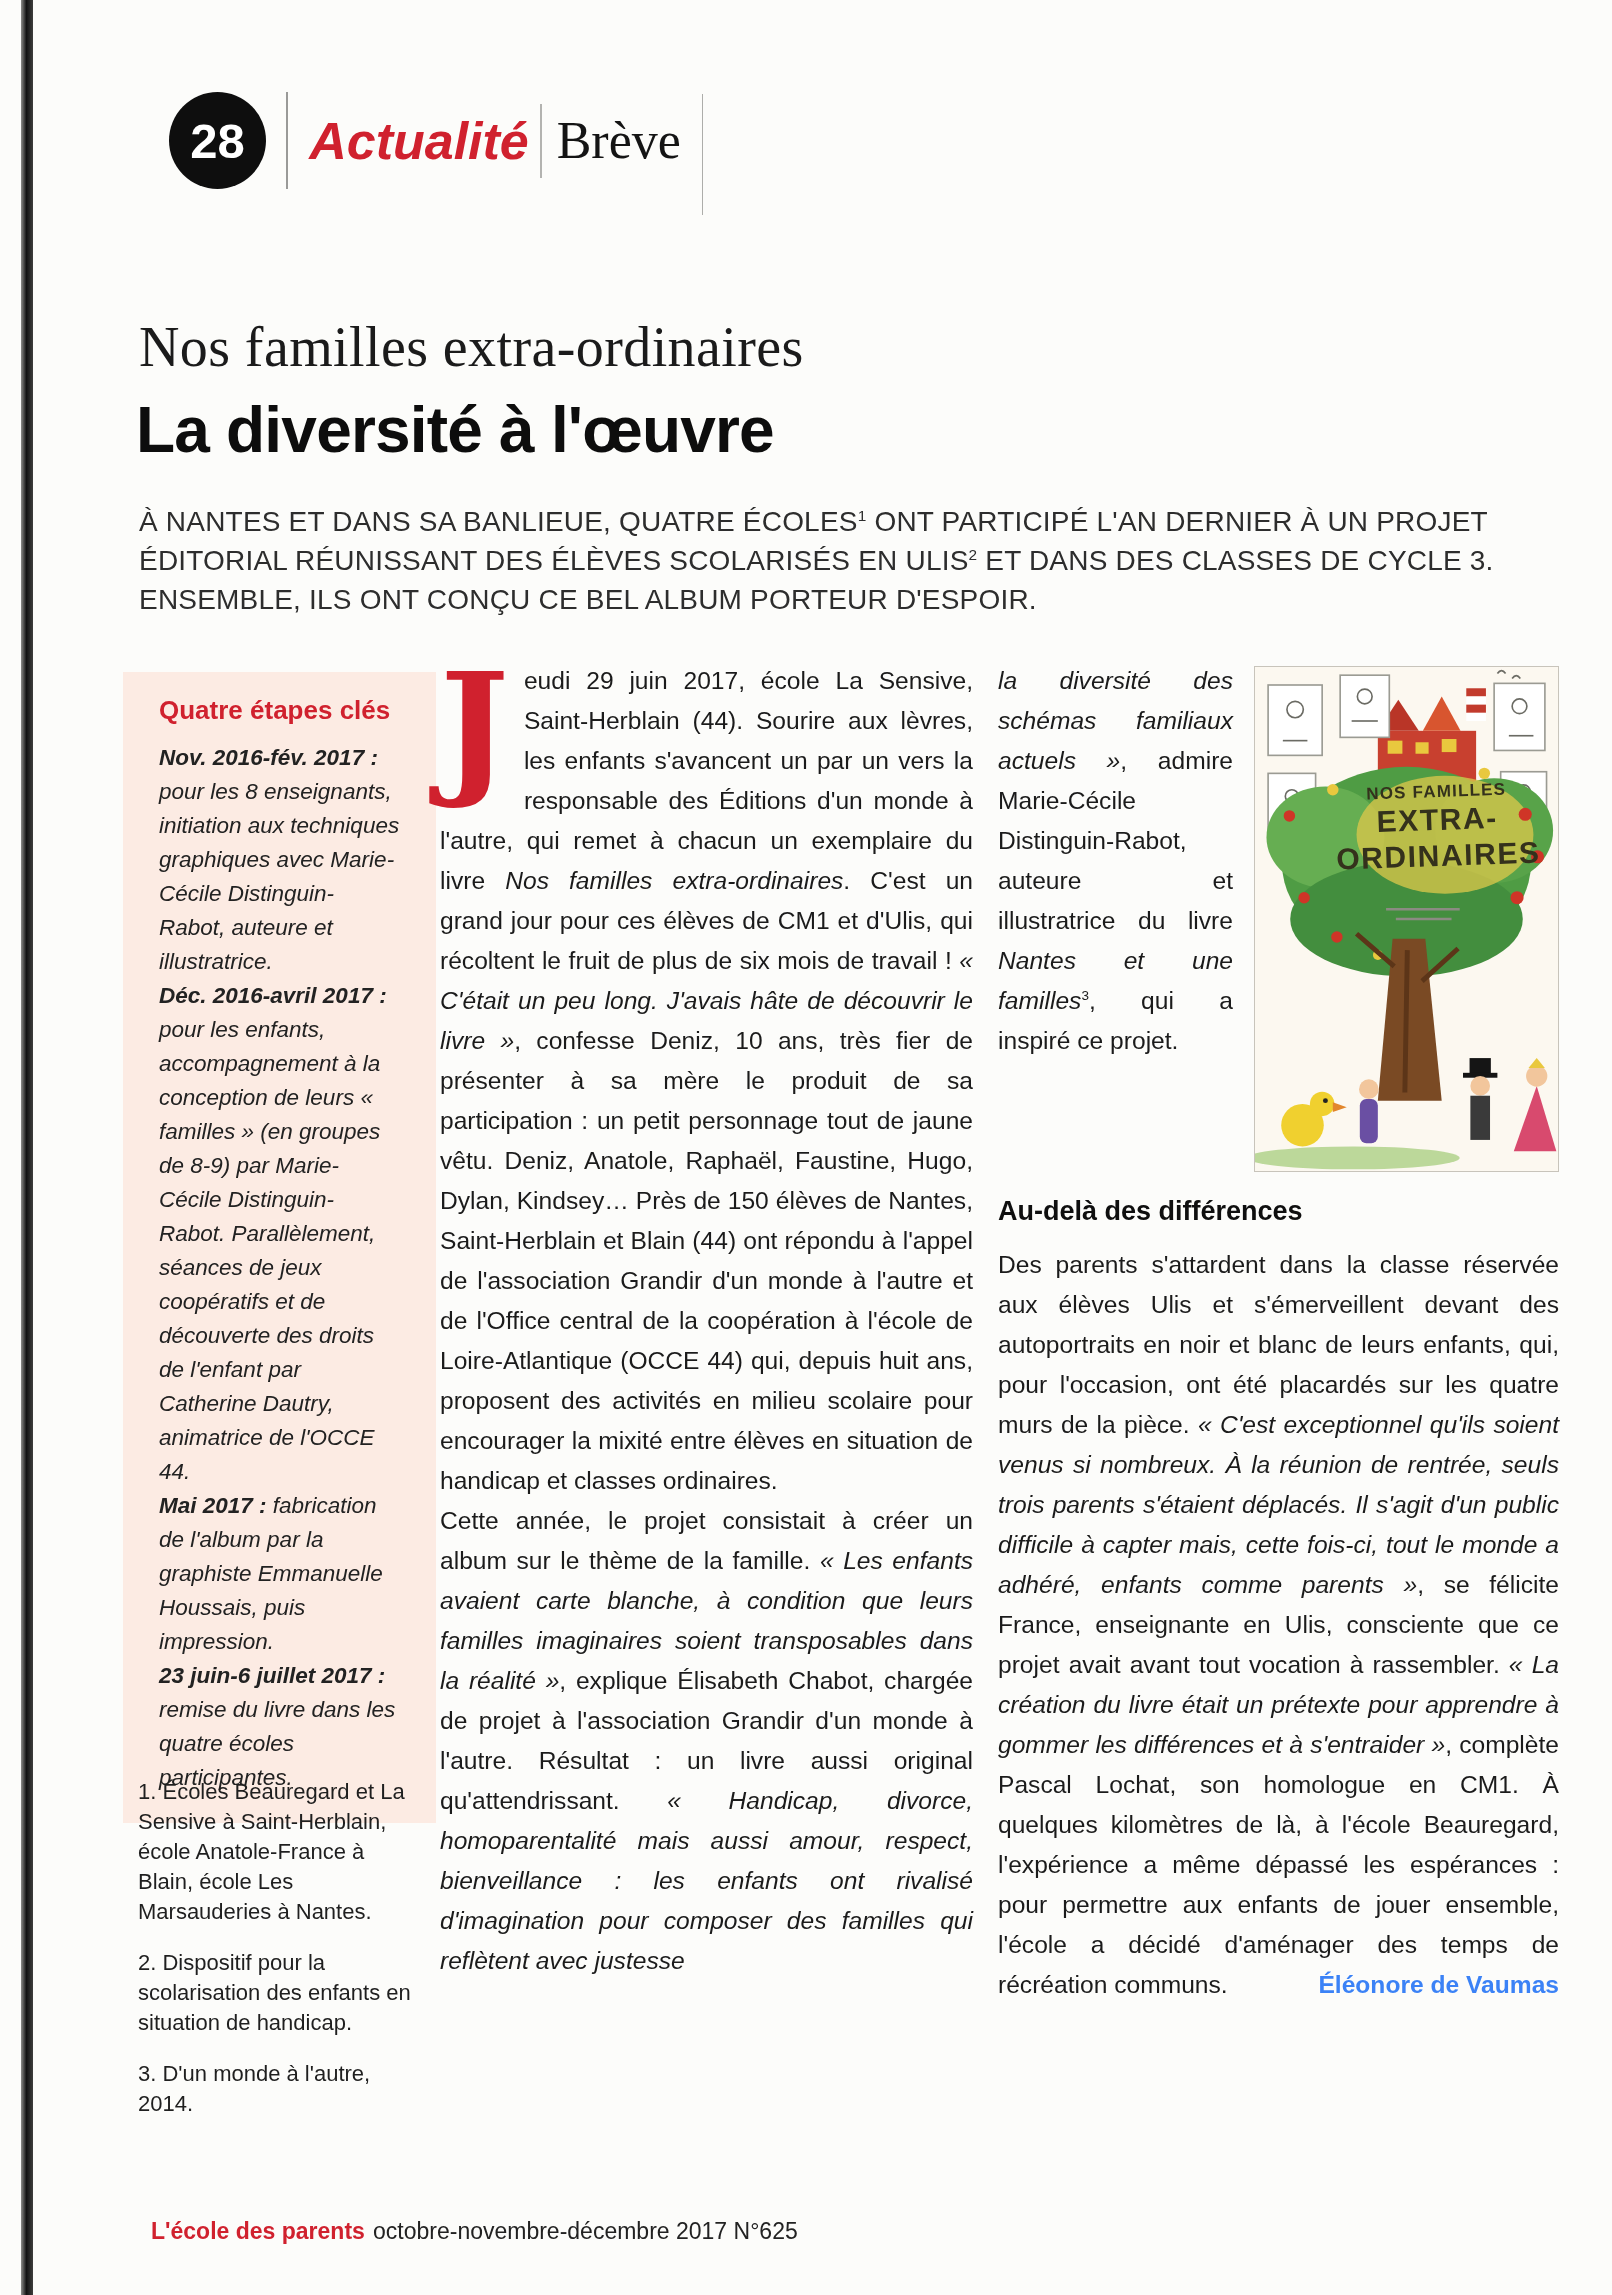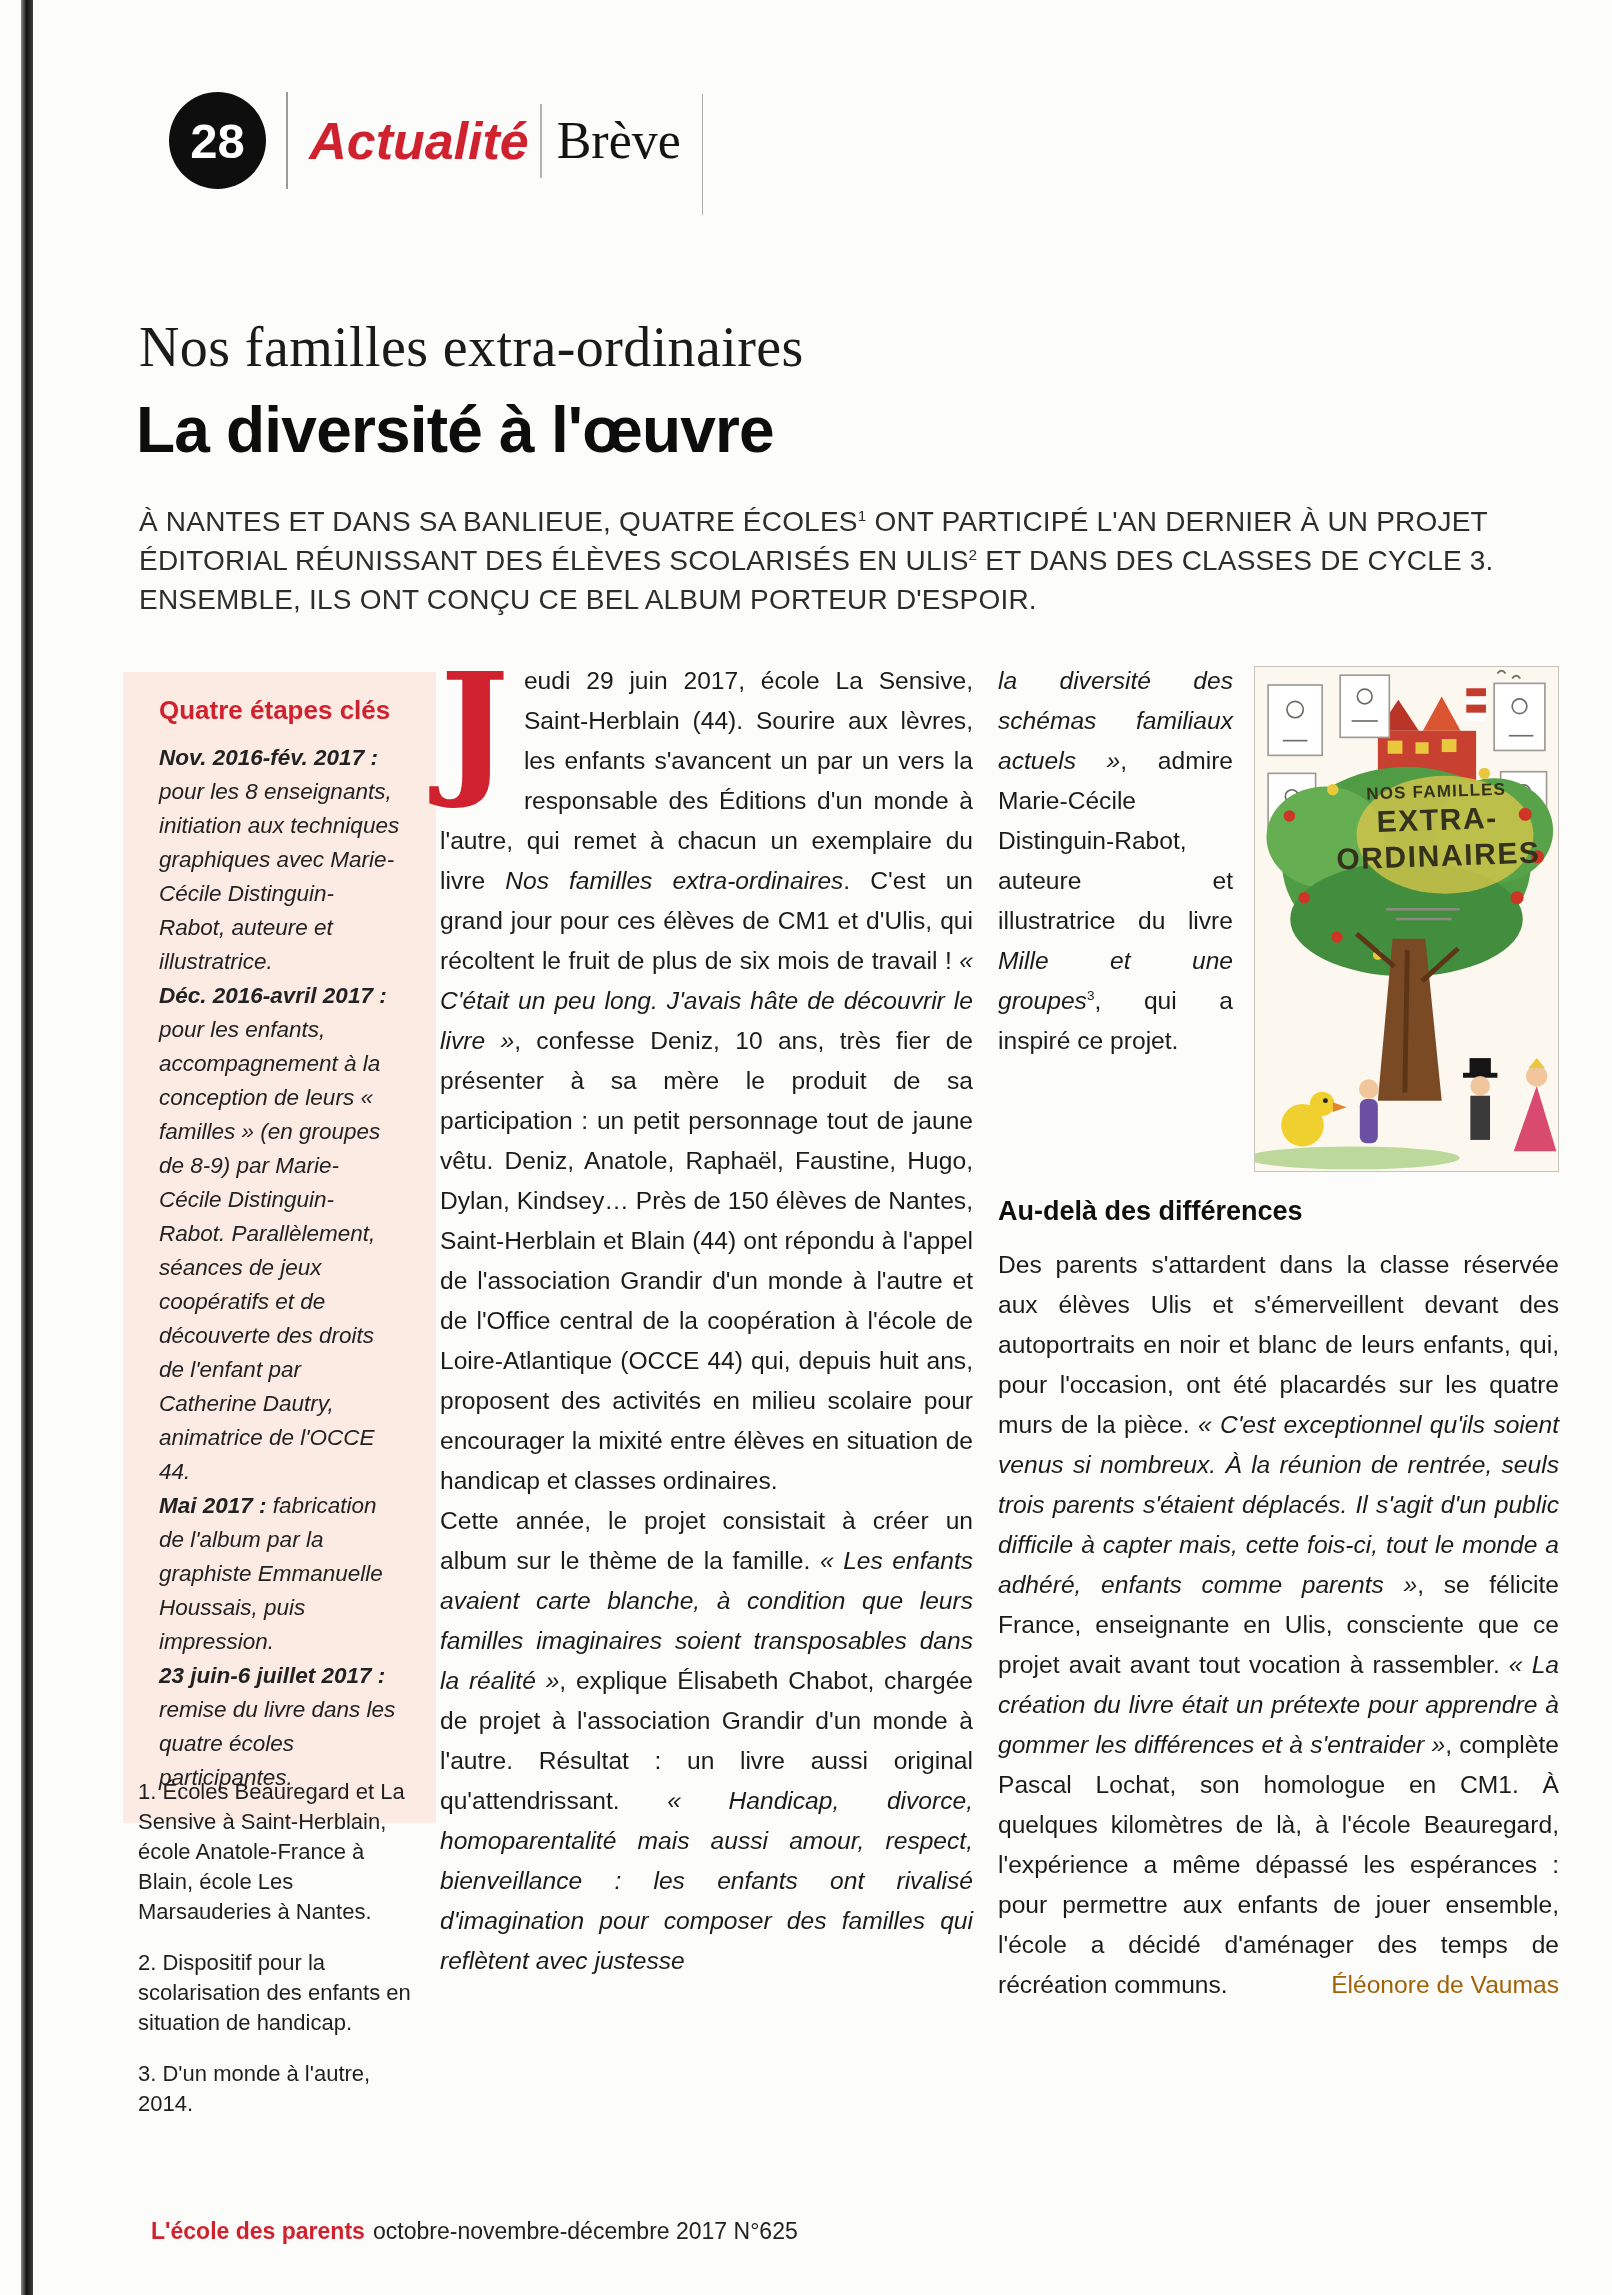--- a/index.html
+++ b/index.html
@@ -76,21 +76,21 @@
   }
   .book svg{position:absolute;left:0;top:0;width:100%;height:100%;}
   .book-title{
     position:absolute;top:115px;left:77px;width:211px;text-align:center;
     color:#34311c;font-weight:bold;transform:rotate(-2deg);line-height:1.2;
   }
   .bt1{display:block;font-size:17px;letter-spacing:1.2px;}
   .bt2,.bt3{display:block;font-size:30px;letter-spacing:1.6px;}
 
   .subheading{clear:both;font-size:27px;font-weight:bold;color:#0f0f0f;margin:28px 0 18px;}
-  .byline{float:right;font-weight:normal;font-style:normal;color:#a16207;padding-left:24.6px;}
+  .byline{float:right;font-weight:bold;font-style:normal;color:#3b82f6;padding-left:24.6px;}
 
   
   .pagefooter{position:absolute;left:151px;top:2218px;font-size:23px;color:#222;}
   .pagefooter .mag{color:var(--accent);font-weight:bold;margin-right:8.2px;}
 </style>
 </head>
 <body>
 
 <div class="page">
 
@@ -217,21 +217,21 @@
         <circle cx="344" cy="500" r="13" fill="#f2c69c"></circle>
         <polygon points="334,490 344,478 354,490" fill="#e9c83e"></polygon>
       </svg>
       <div class="book-title">
         <span class="bt1">NOS FAMILLES</span>
         <span class="bt2">EXTRA-</span>
         <span class="bt3">ORDINAIRES</span>
       </div>
     </div>
 
-    <p class="body-text"><span class="it">la diversité des schémas familiaux actuels »</span><span>, admire Marie-Cécile Distinguin-Rabot, auteure et illustratrice du livre </span><span class="it">Mille et une groupes</span><sup>3</sup><span>, qui a inspiré ce projet.</span></p>
+    <p class="body-text"><span class="it">la diversité des schémas familiaux actuels »</span><span>, admire Marie-Cécile Distinguin-Rabot, auteure et illustratrice du livre </span><span class="it">Nantes et une familles</span><sup>3</sup><span>, qui a inspiré ce projet.</span></p>
 
     <h4 class="subheading">Au-delà des différences</h4>
 
     <p class="body-text"><span>Des parents s'attardent dans la classe réservée aux élèves Ulis et s'émerveillent devant des autoportraits en noir et blanc de leurs enfants, qui, pour l'occasion, ont été placardés sur les quatre murs de la pièce. </span><span class="it">« C'est exceptionnel qu'ils soient venus si nombreux. À la réunion de rentrée, seuls trois parents s'étaient déplacés. Il s'agit d'un public difficile à capter mais, cette fois-ci, tout le monde a adhéré, enfants comme parents »</span><span>, se félicite France, enseignante en Ulis, consciente que ce projet avait avant tout vocation à rassembler. </span><span class="it">« La création du livre était un prétexte pour apprendre à gommer les différences et à s'entraider »</span><span>, complète Pascal Lochat, son homologue en CM1. À quelques kilomètres de là, à l'école Beauregard, l'expérience a même dépassé les espérances : pour permettre aux enfants de jouer ensemble, l'école a décidé d'aménager des temps de récréation communs. </span><span class="byline">Éléonore de Vaumas</span></p>
 
   </div>
 
   <footer class="pagefooter">
     <span class="mag">L'école des parents</span><span class="issue">octobre-novembre-décembre 2017  N°625</span>
   </footer>

